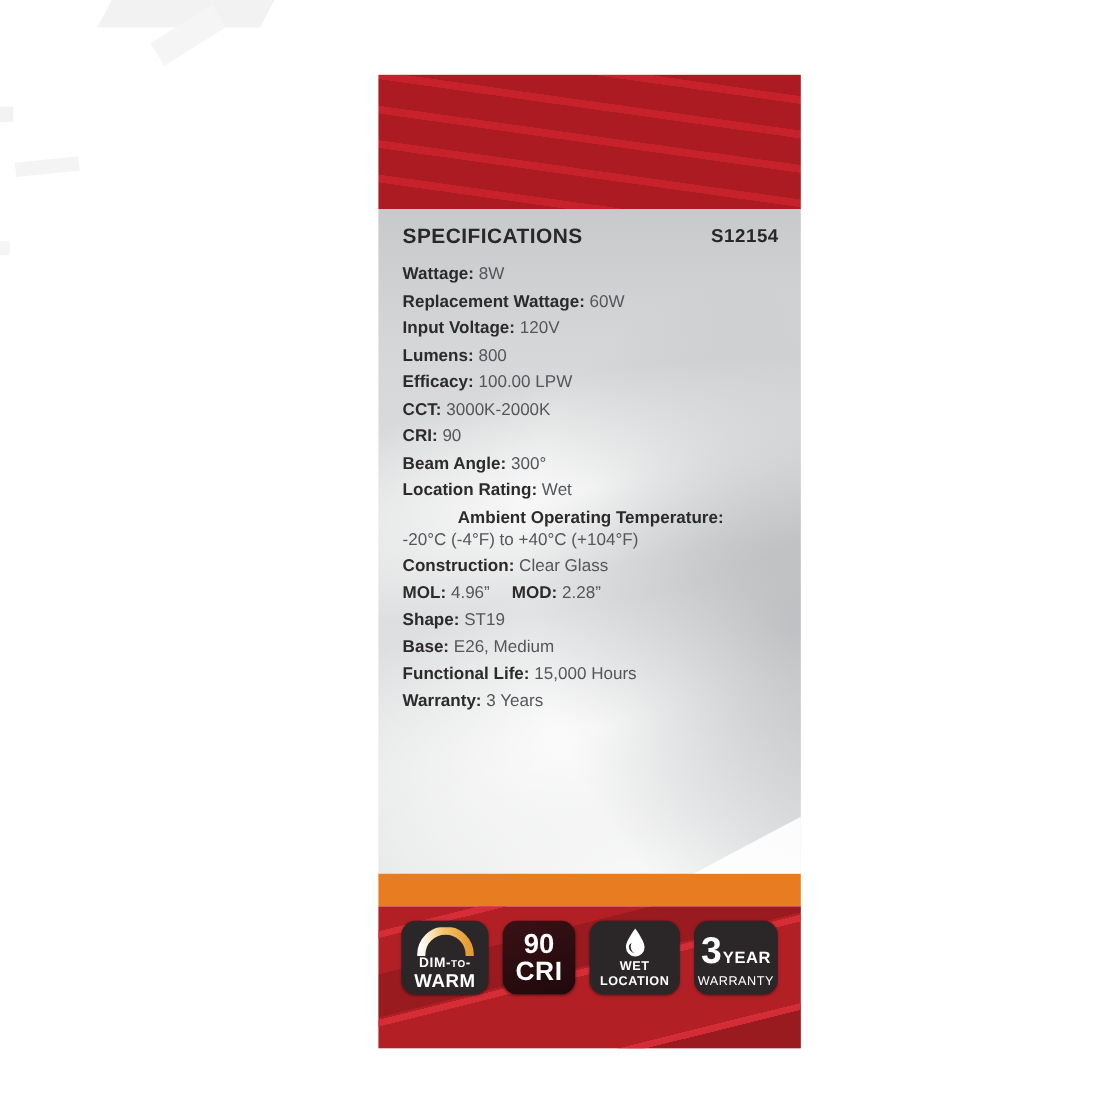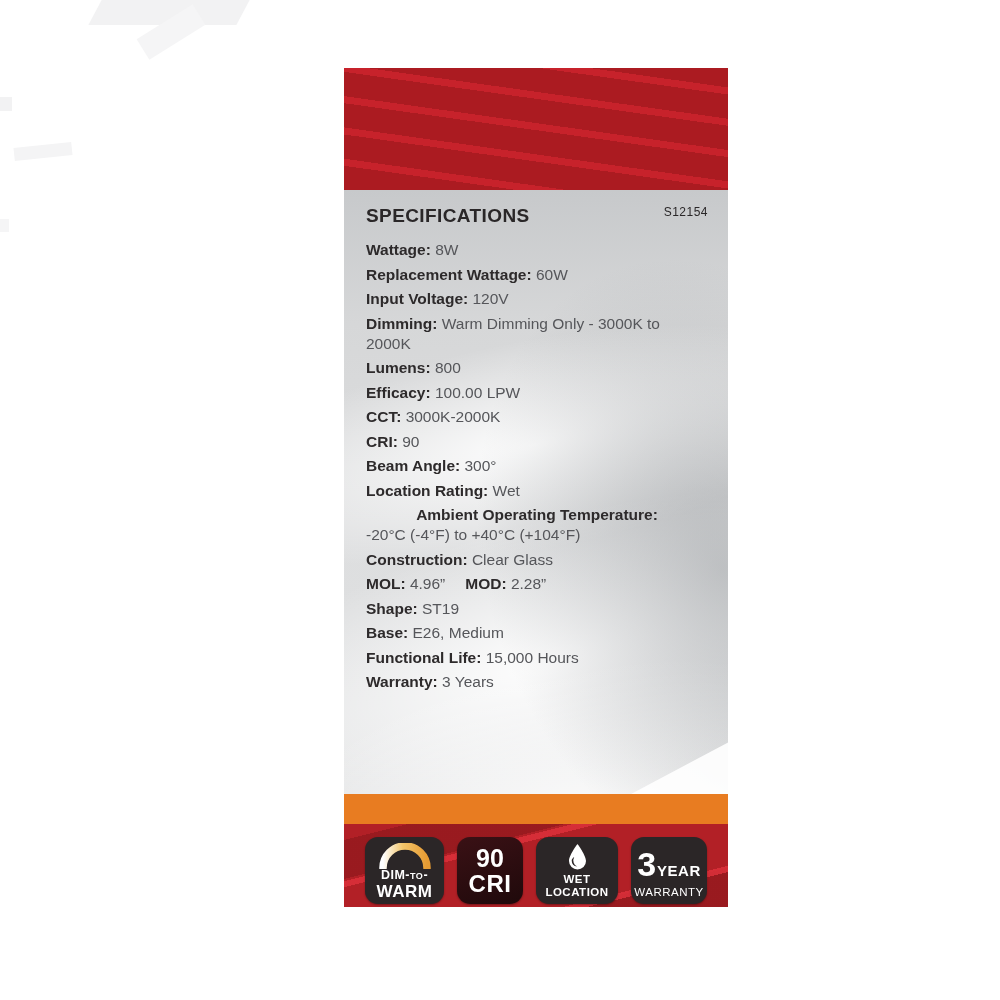--- a/index.html
+++ b/index.html
@@ -38,34 +38,34 @@
        background:radial-gradient(closest-side,rgba(255,255,255,0.9),rgba(255,255,255,0));}
   .shade-right{position:absolute;right:-230px;top:60px;width:470px;height:640px;
        transform:rotate(-20deg);border-radius:40%;
        background:radial-gradient(closest-side,rgba(135,139,143,0.45),rgba(135,139,143,0));}
   .wedge-tr{position:absolute;right:-90px;top:585px;width:260px;height:170px;
        transform:rotate(-28deg);background:rgba(255,255,255,0.9);border-radius:40px;}
 
   .specs-content{position:relative;z-index:2;padding:15px 20px 0 22px;}
   .specs-header{display:flex;justify-content:space-between;align-items:flex-start;margin-bottom:13px;}
   .specs-title{font-size:19px;font-weight:bold;color:#2a2728;letter-spacing:0.4px;}
-  .sku{font-size:12px;font-weight:normal;color:#2a2728;letter-spacing:0.5px;}
+  .sku{font-size:17px;font-weight:bold;color:#2a2728;letter-spacing:0.5px;}
 
   .row{font-size:15.5px;line-height:20px;margin-bottom:4.5px;color:#55565a;}
   .lbl{font-weight:bold;color:#2d2a2b;text-align:center;}
   .row.narrow{max-width:308px;}
   .row.block-label .lbl{display:block;}
   .pair2{margin-left:20px;}
 
   
   .band-orange{height:30px;background:#e87c21;}
 
   
   .band-bottom{
-    height:83px;
+    height:129px;
     background:
       repeating-linear-gradient(-14deg,transparent 0 34px,rgba(220,48,58,0.85) 34px 40px,transparent 40px 78px),
       repeating-linear-gradient(-14deg,rgba(40,0,0,0.18) 0 38px,rgba(40,0,0,0) 38px 120px),
       #b22026;
     display:flex;justify-content:center;align-items:flex-start;gap:13px;
     padding-top:13px;box-sizing:border-box;
   }
   .badge{
     height:67px;border-radius:13px;background:#2b2627;color:#fff;
     display:flex;flex-direction:column;align-items:center;justify-content:center;
@@ -114,21 +114,20 @@
 
     <div class="specs-content">
       <div class="specs-header">
         <span class="specs-title">SPECIFICATIONS</span>
         <span class="sku">S12154</span>
       </div>
 
       <div class="row"><span class="lbl">Wattage:</span> <span class="val">8W</span></div>
       <div class="row"><span class="lbl">Replacement Wattage:</span> <span class="val">60W</span></div>
       <div class="row"><span class="lbl">Input Voltage:</span> <span class="val">120V</span></div>
-      <div class="row narrow"><span class="lbl">Dimming:</span> <span class="val">Warm Dimming Only - 3000K to 2000K</span></div>
       <div class="row"><span class="lbl">Lumens:</span> <span class="val">800</span></div>
       <div class="row"><span class="lbl">Efficacy:</span> <span class="val">100.00 LPW</span></div>
       <div class="row"><span class="lbl">CCT:</span> <span class="val">3000K-2000K</span></div>
       <div class="row"><span class="lbl">CRI:</span> <span class="val">90</span></div>
       <div class="row"><span class="lbl">Beam Angle:</span> <span class="val">300°</span></div>
       <div class="row"><span class="lbl">Location Rating:</span> <span class="val">Wet</span></div>
       <div class="row block-label"><span class="lbl">Ambient Operating Temperature:</span><span class="val">-20°C (-4°F) to +40°C (+104°F)</span></div>
       <div class="row"><span class="lbl">Construction:</span> <span class="val">Clear Glass</span></div>
       <div class="row"><span class="lbl">MOL:</span> <span class="val">4.96”</span><span class="lbl pair2">MOD:</span> <span class="val">2.28”</span></div>
       <div class="row"><span class="lbl">Shape:</span> <span class="val">ST19</span></div>

